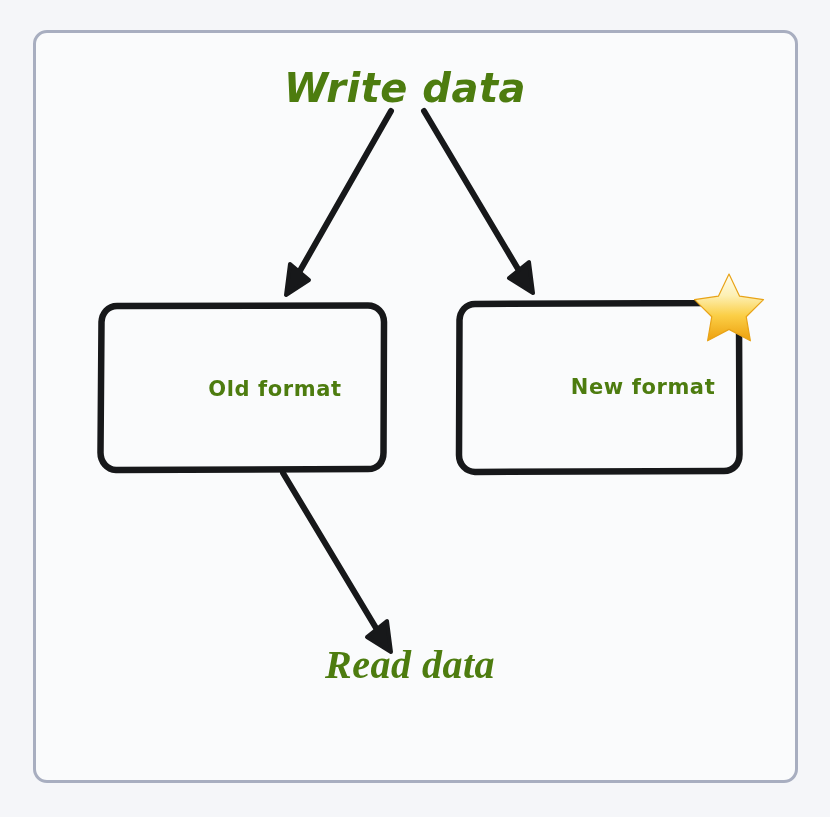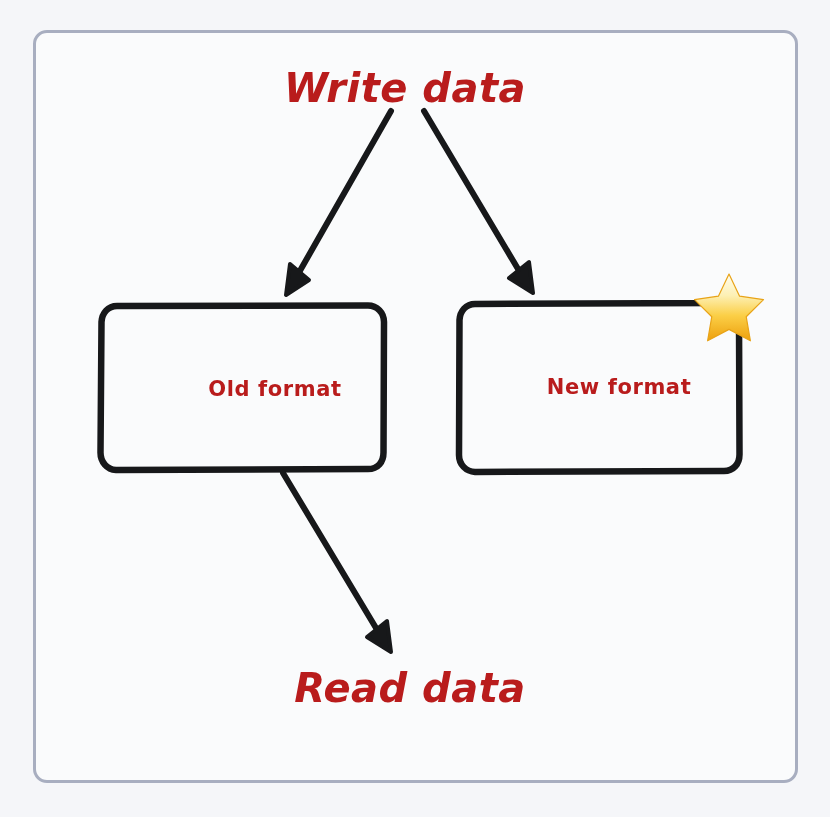--- a/index.html
+++ b/index.html
@@ -46,42 +46,42 @@
     height: 817px;
     pointer-events: none;
   }
   .sketch-layer .hit {
     pointer-events: auto;
   }
 
   
   .node-text {
     position: absolute;
-    color: #b91c1c;
+    color: #4d7c0f;
     font-family: "DejaVu Sans", sans-serif;
     white-space: nowrap;
     transform: translate(-50%, -50%);
   }
   .heading-text {
     font-size: 40px;
     font-weight: 700;
     letter-spacing: 0.5px;
     font-style: italic;
   }
   .box-label {
     font-size: 21px;
     font-weight: 600;
     letter-spacing: 0.6px;
     margin-left: 32px;
   }
 
   #write-data-label { left: 405px; top: 88px; }
-  #read-data-label  { left: 410px; top: 688px; }
+  #read-data-label  { left: 410px; top: 664px; font-family: Liberation Serif, serif; }
   #old-format-label { left: 243px; top: 389px; }
-  #new-format-label { left: 587px; top: 387px; }
+  #new-format-label { left: 611px; top: 387px; }
 </style>
 </head>
 <body>
 
 <div id="diagram-root">
 
   <div class="canvas-frame"></div>
 
   <svg class="sketch-layer" viewBox="0 0 830 817">
     <defs>

